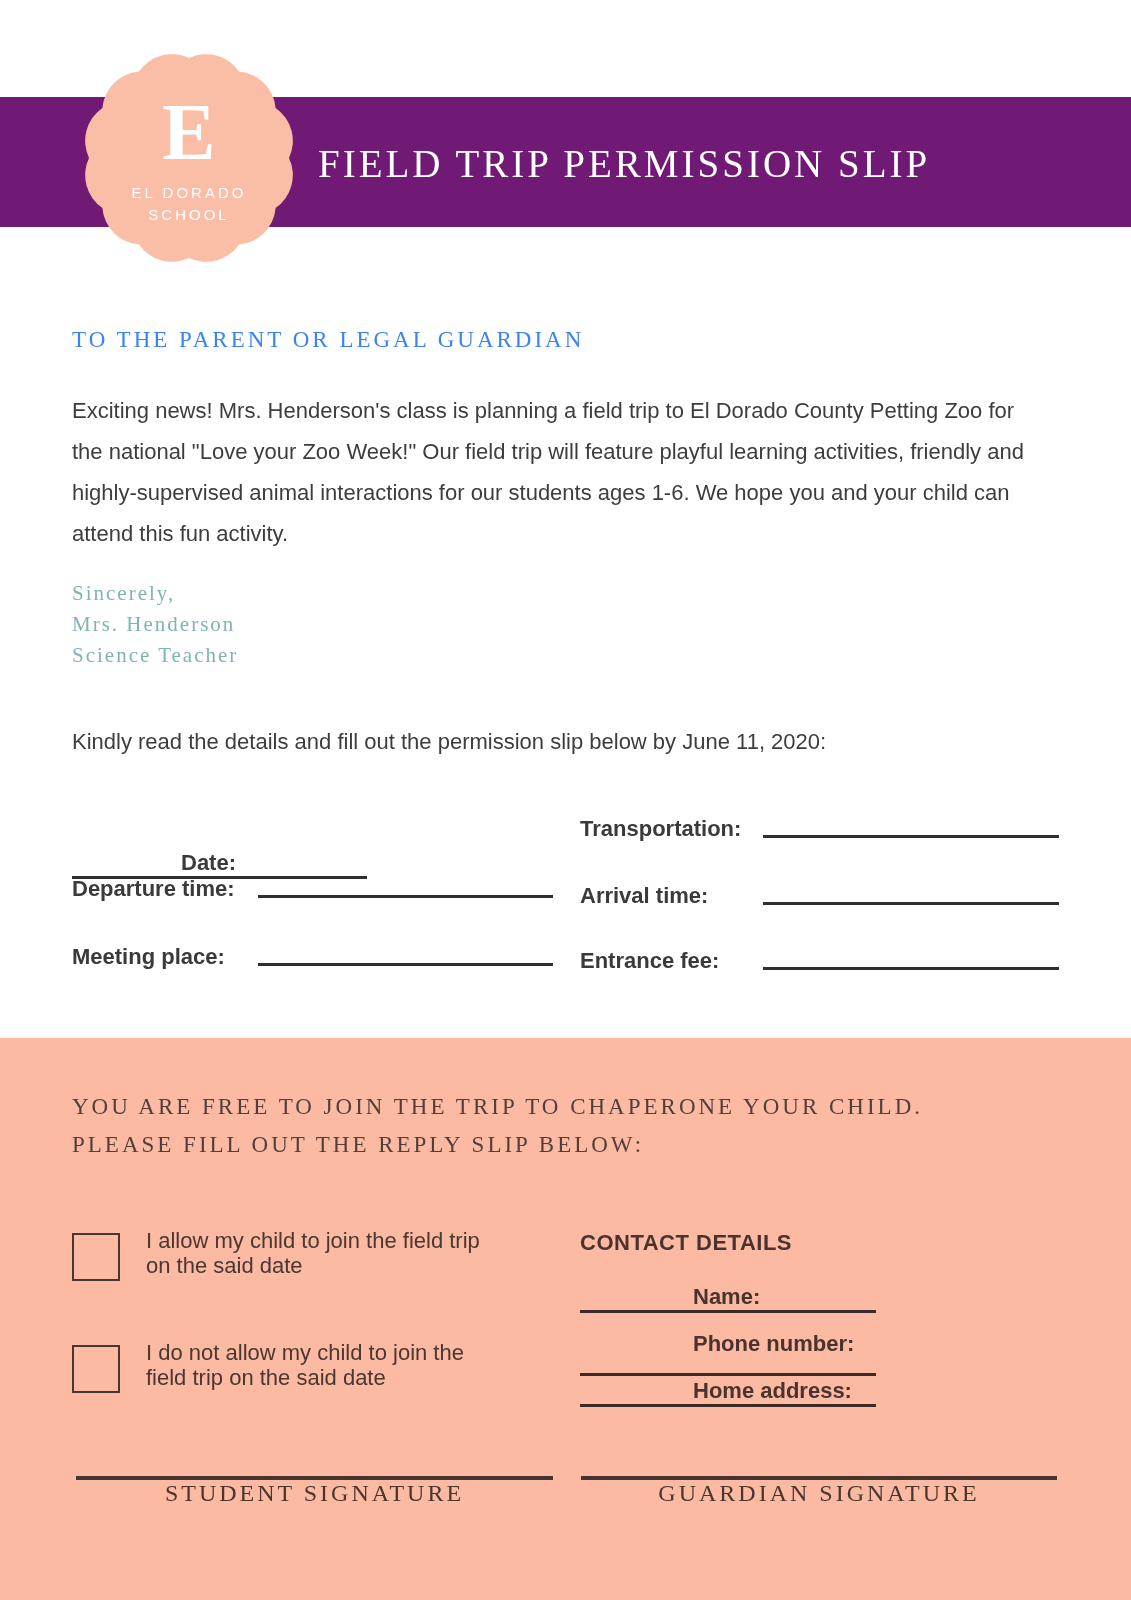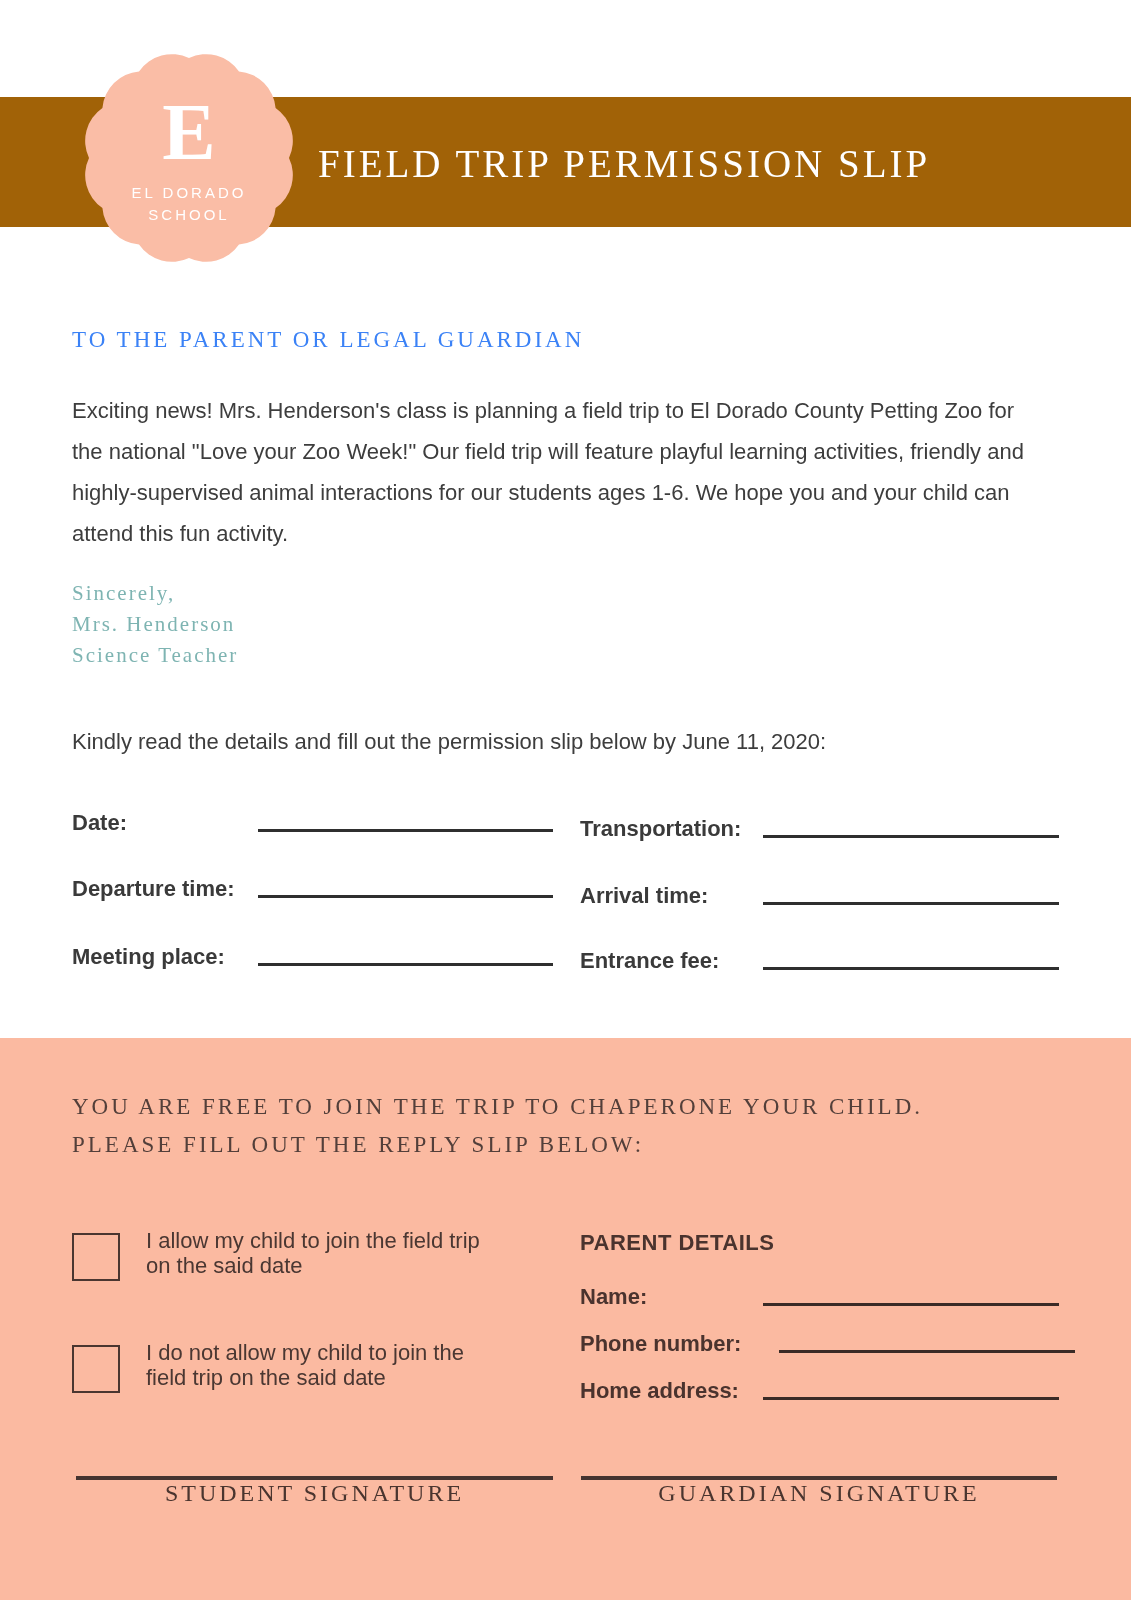--- a/index.html
+++ b/index.html
@@ -3,21 +3,21 @@
 <meta charset="utf-8">
 <style>
   html,body { margin:0; padding:0; background:#ffffff; }
   .page {
     position:relative; width:1131px; height:1600px;
     background:#ffffff; overflow:hidden;
     font-family:"Liberation Sans", sans-serif;
   }
 
   
-  .band { position:absolute; top:97px; left:0; right:0; height:130px; background:#a16207; }
+  .band { position:absolute; top:97px; left:0; right:0; height:130px; background:#701a75; }
   .band-title {
     position:absolute; left:318px; top:44px;
     font-family:"Liberation Serif", serif; font-size:39px; letter-spacing:3px;
     color:#ffffff; white-space:nowrap; font-weight:400;
   }
   .badge { position:absolute; left:79px; top:48px; width:220px; height:220px; }
   .badge svg { position:absolute; left:0; top:0; }
   .badge-initial {
     position:absolute; top:44px; left:0; right:0; text-align:center;
     font-family:"Liberation Serif", serif; font-weight:bold; font-size:80px;
@@ -44,21 +44,21 @@
     line-height:31px; color:#7EB4B2;
   }
   .instruction { position:absolute; top:729px; left:72px; font-size:22px; color:#3D3D3D; }
 
   
   .frow { position:absolute; display:flex; align-items:flex-end; }
   .flabel { font-size:22px; font-weight:bold; color:#3A3A3A; line-height:26px; }
   .fline { height:3px; background:#2F2F2F; margin-bottom:4px; }
   .frow-l { left:72px; }  .frow-l .flabel { width:186px; } .frow-l .fline { width:295px; }
   .frow-r { left:580px; } .frow-r .flabel { width:183px; } .frow-r .fline { width:296px; }
-  #row-l0 { top:810px; } #row-l1 { top:876px; } #row-l2 { top:944px; }
+  #row-l0 { top:850px;flex-direction:column; } #row-l1 { top:876px; } #row-l2 { top:944px; }
   #row-r0 { top:816px; } #row-r1 { top:883px; } #row-r2 { top:948px; }
 
   
   .reply { position:absolute; top:1038px; left:0; right:0; height:562px; background:#FBBAA1; }
   .reply-heading {
     position:absolute; top:50px; left:72px;
     font-family:"Liberation Serif", serif; font-size:23px; letter-spacing:3px;
     line-height:38px; color:#533F3A;
   }
   .option { position:absolute; left:72px; display:flex; }
@@ -66,21 +66,21 @@
   .checkbox {
     width:44px; height:44px; border:2px solid #4A3630;
     background:transparent; margin-top:5px; flex:none; cursor:pointer;
   }
   .option-label { margin-left:26px; width:350px; font-size:22px; line-height:25px; color:#4A3732; }
 
   .contact-heading {
     position:absolute; left:580px; top:192px;
     font-size:22px; font-weight:bold; letter-spacing:0.5px; color:#4A332E;
   }
-  .crow { position:absolute; left:580px; display:flex; align-items:flex-end; }
+  .crow { position:absolute; left:580px; display:flex; align-items:flex-end;flex-direction:column; }
   .crow .flabel { width:183px; color:#4A332E; }
   .crow .fline { width:296px; background:#3A2B26; }
   #crow-0 { top:246px; } #crow-1 { top:293px;gap:16px; } #crow-2 { top:340px; }
 
   .sig { position:absolute; top:438px; text-align:center; }
   .sig-0 { left:76px;  width:477px; }
   .sig-1 { left:581px; width:476px; }
   .sig-line { height:4px; background:#453430; }
   .sig-label {
     font-family:"Liberation Serif", serif;
@@ -155,21 +155,21 @@
 
     <div class="option" id="option-0">
       <div class="checkbox"></div>
       <div class="option-label">I allow my child to join the field trip on the said date</div>
     </div>
     <div class="option" id="option-1">
       <div class="checkbox"></div>
       <div class="option-label">I do not allow my child to join the field trip on the said date</div>
     </div>
 
-    <div class="contact-heading">PARENT DETAILS</div>
+    <div class="contact-heading">CONTACT DETAILS</div>
     <div class="crow" id="crow-0">
       <div class="flabel">Name:</div>
       <div class="fline"></div>
     </div>
     <div class="crow" id="crow-1">
       <div class="flabel">Phone number:</div>
       <div class="fline"></div>
     </div>
     <div class="crow" id="crow-2">
       <div class="flabel">Home address:</div>

